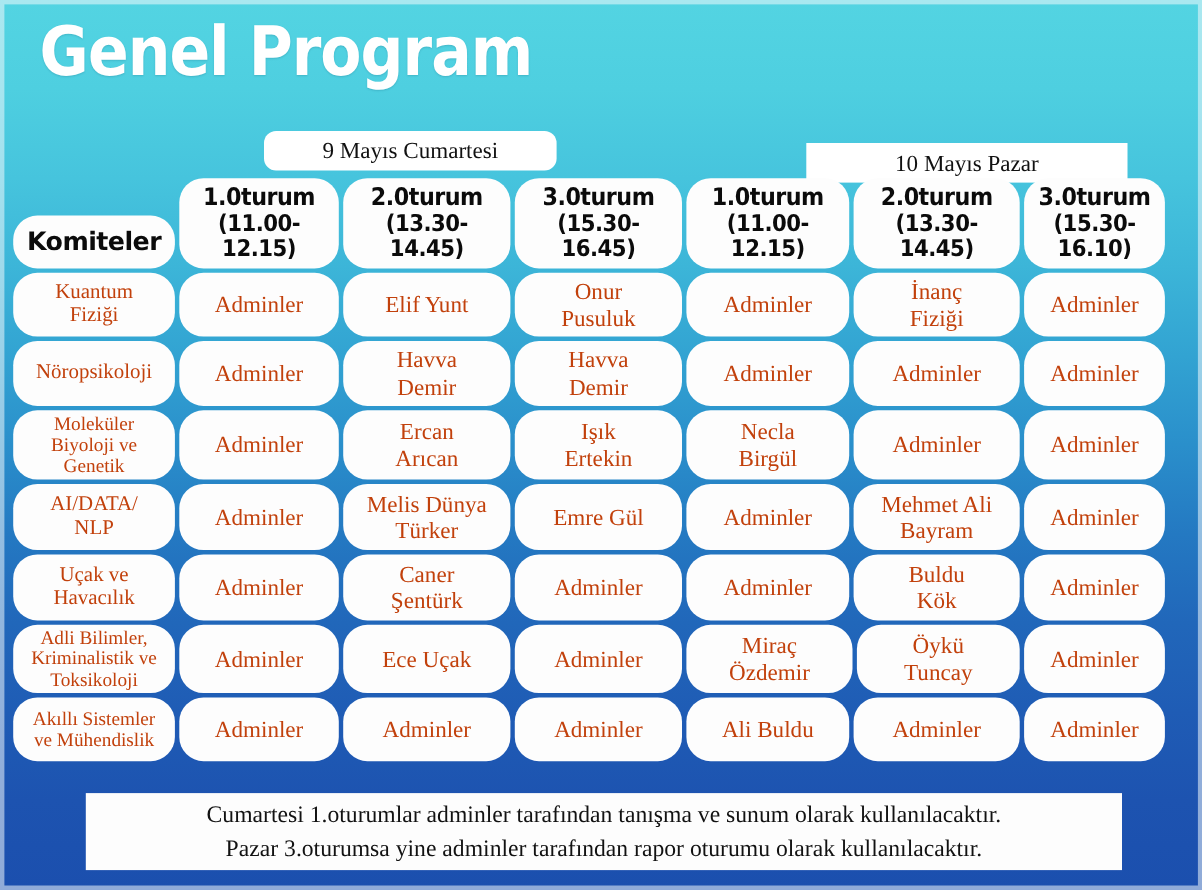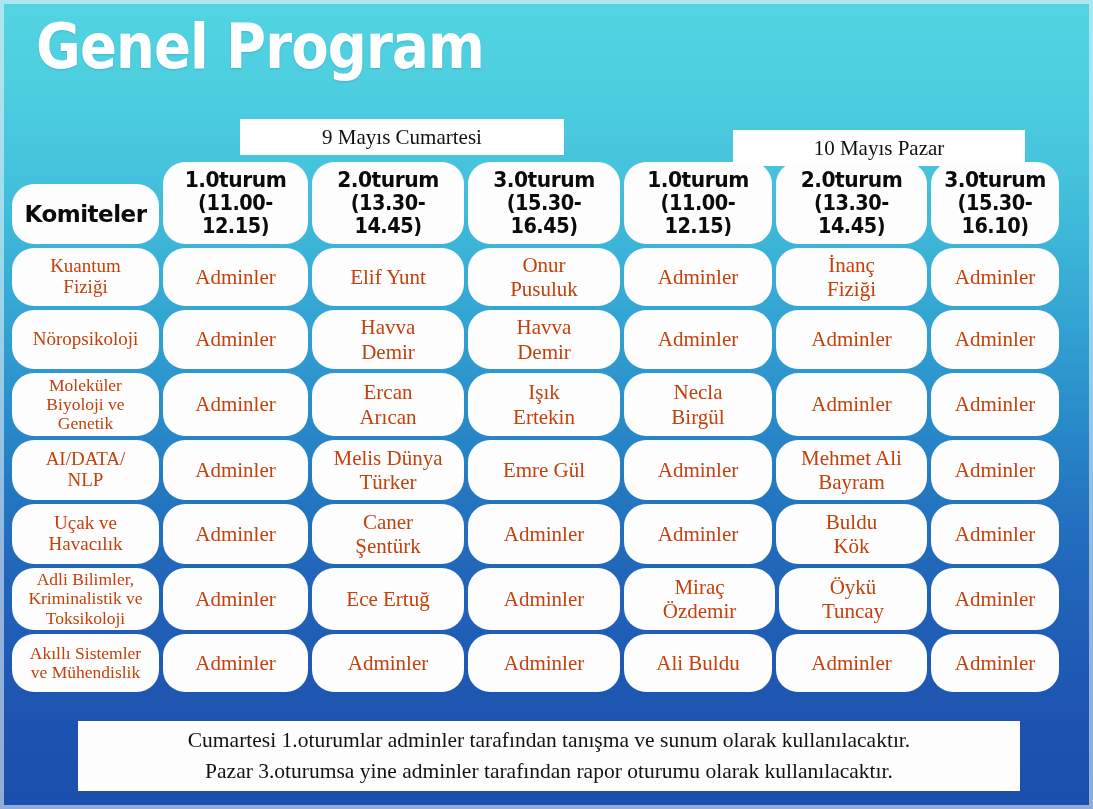--- a/index.html
+++ b/index.html
@@ -61,21 +61,21 @@
     background: #ffffff;
     height: 36px;
     line-height: 36px;
     text-align: center;
     font-size: 21px;
     color: #111111;
     font-family: "Liberation Serif", "DejaVu Serif", serif;
     white-space: nowrap;
     overflow: hidden;
   }
-  #day-sat { left: 240px; top: 119px; width: 324px; }
+  #day-sat { left: 240px; top: 119px; width: 266px; border-radius: 11px; }
   #day-sun { left: 700px; top: 130px; width: 292px; margin-left: 33px; }
 
   
   .table {
     position: absolute;
     left: 12px;
     top: 162px;
     width: 1047px;
     display: flex;
     flex-direction: column;
@@ -108,21 +108,21 @@
   
   .row-head .cell {
     font-family: "DejaVu Sans", "Liberation Sans", sans-serif;
     font-weight: bold;
     color: #0b0b0b;
     font-size: 21px;
     line-height: 1.08;
     letter-spacing: -0.5px;
     height: 82px;
   }
-  .row-head .c0 { height: 60px; align-self: flex-end; font-size: 23px; }
+  .row-head .c0 { height: 48px; align-self: flex-end; font-size: 23px; }
   .hdr-inner {
     display: flex;
     flex-direction: column;
     align-items: center;
     justify-content: center;
     transform: scaleX(0.92);
   }
   .hdr-inner .t { font-size: 22px; }
   .hdr-inner .s { font-size: 21px; }
 
@@ -358,21 +358,21 @@
     <div class="row row-body h6">
       <div class="cell c0 tiny-label">
           <span class="ml">Adli Bilimler,
 Kriminalistik ve
 Toksikoloji</span>
         </div>
       <div class="cell c1">
           <span class="ml">Adminler</span>
         </div>
       <div class="cell c2">
-          <span class="ml">Ece Ertuğ</span>
+          <span class="ml">Ece Uçak</span>
         </div>
       <div class="cell c3">
           <span class="ml">Adminler</span>
         </div>
       <div class="cell c5">
           <span class="ml">Miraç
 Özdemir</span>
         </div>
       <div class="cell c4">
           <span class="ml">Öykü

